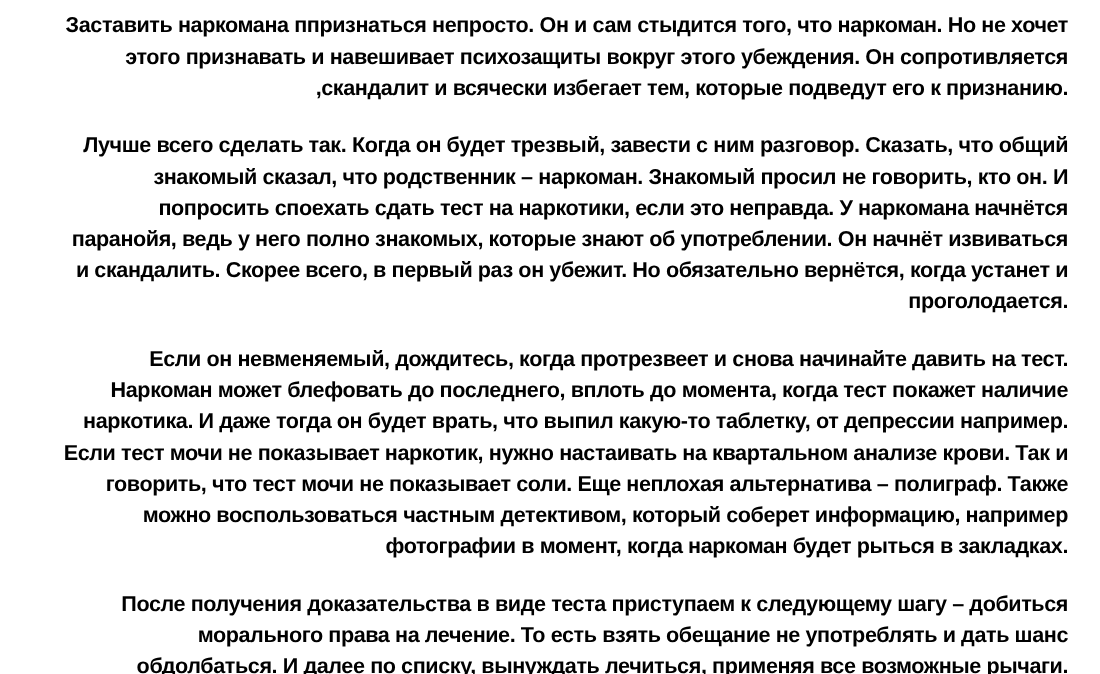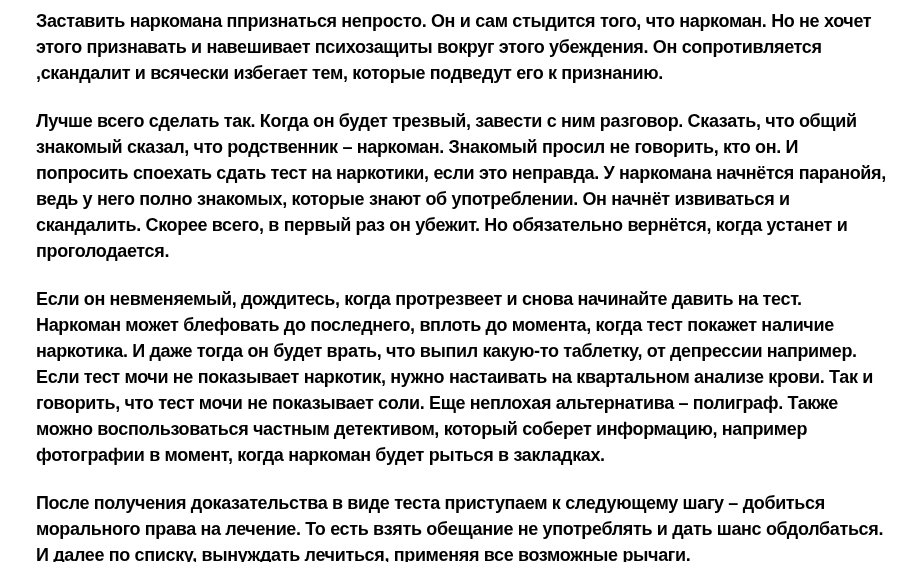--- a/index.html
+++ b/index.html
@@ -14,27 +14,27 @@
     font-family: "Liberation Sans", "DejaVu Sans", sans-serif;
   }
   .page {
     box-sizing: border-box;
     width: 917px;
     height: 562px;
     padding: 8px 27px 0 36px;
     background: #ffffff;
   }
   .text-content p {
-    margin: 0 0 22px 0;
+    margin: 0 0 22px 10px;
     font-size: 18px;
     line-height: 26px;
     font-weight: 700;
     letter-spacing: -0.35px;
     color: #000000;
-    text-align: left;
+    text-align: right;
   }
 </style>
 </head>
 <body>
 
 <div class="page">
   <div class="text-content">
     <p>Заставить наркомана ппризнаться непросто. Он и сам стыдится того, что наркоман. Но не хочет этого признавать и навешивает психозащиты вокруг этого убеждения. Он сопротивляется ,скандалит и всячески избегает тем, которые подведут его к признанию.</p>
     <p>Лучше всего сделать так. Когда он будет трезвый, завести с ним разговор. Сказать, что общий знакомый сказал, что родственник – наркоман. Знакомый просил не говорить, кто он. И попросить споехать сдать тест на наркотики, если это неправда. У наркомана начнётся паранойя, ведь у него полно знакомых, которые знают об употреблении. Он начнёт извиваться и скандалить. Скорее всего, в первый раз он убежит. Но обязательно вернётся, когда устанет и проголодается.</p>
     <p>Если он невменяемый, дождитесь, когда протрезвеет и снова начинайте давить на тест. Наркоман может блефовать до последнего, вплоть до момента, когда тест покажет наличие наркотика. И даже тогда он будет врать, что выпил какую-то таблетку, от депрессии например. Если тест мочи не показывает наркотик, нужно настаивать на квартальном анализе крови. Так и говорить, что тест мочи не показывает соли. Еще неплохая альтернатива – полиграф. Также можно воспользоваться частным детективом, который соберет информацию, например фотографии в момент, когда наркоман будет рыться в закладках.</p>

